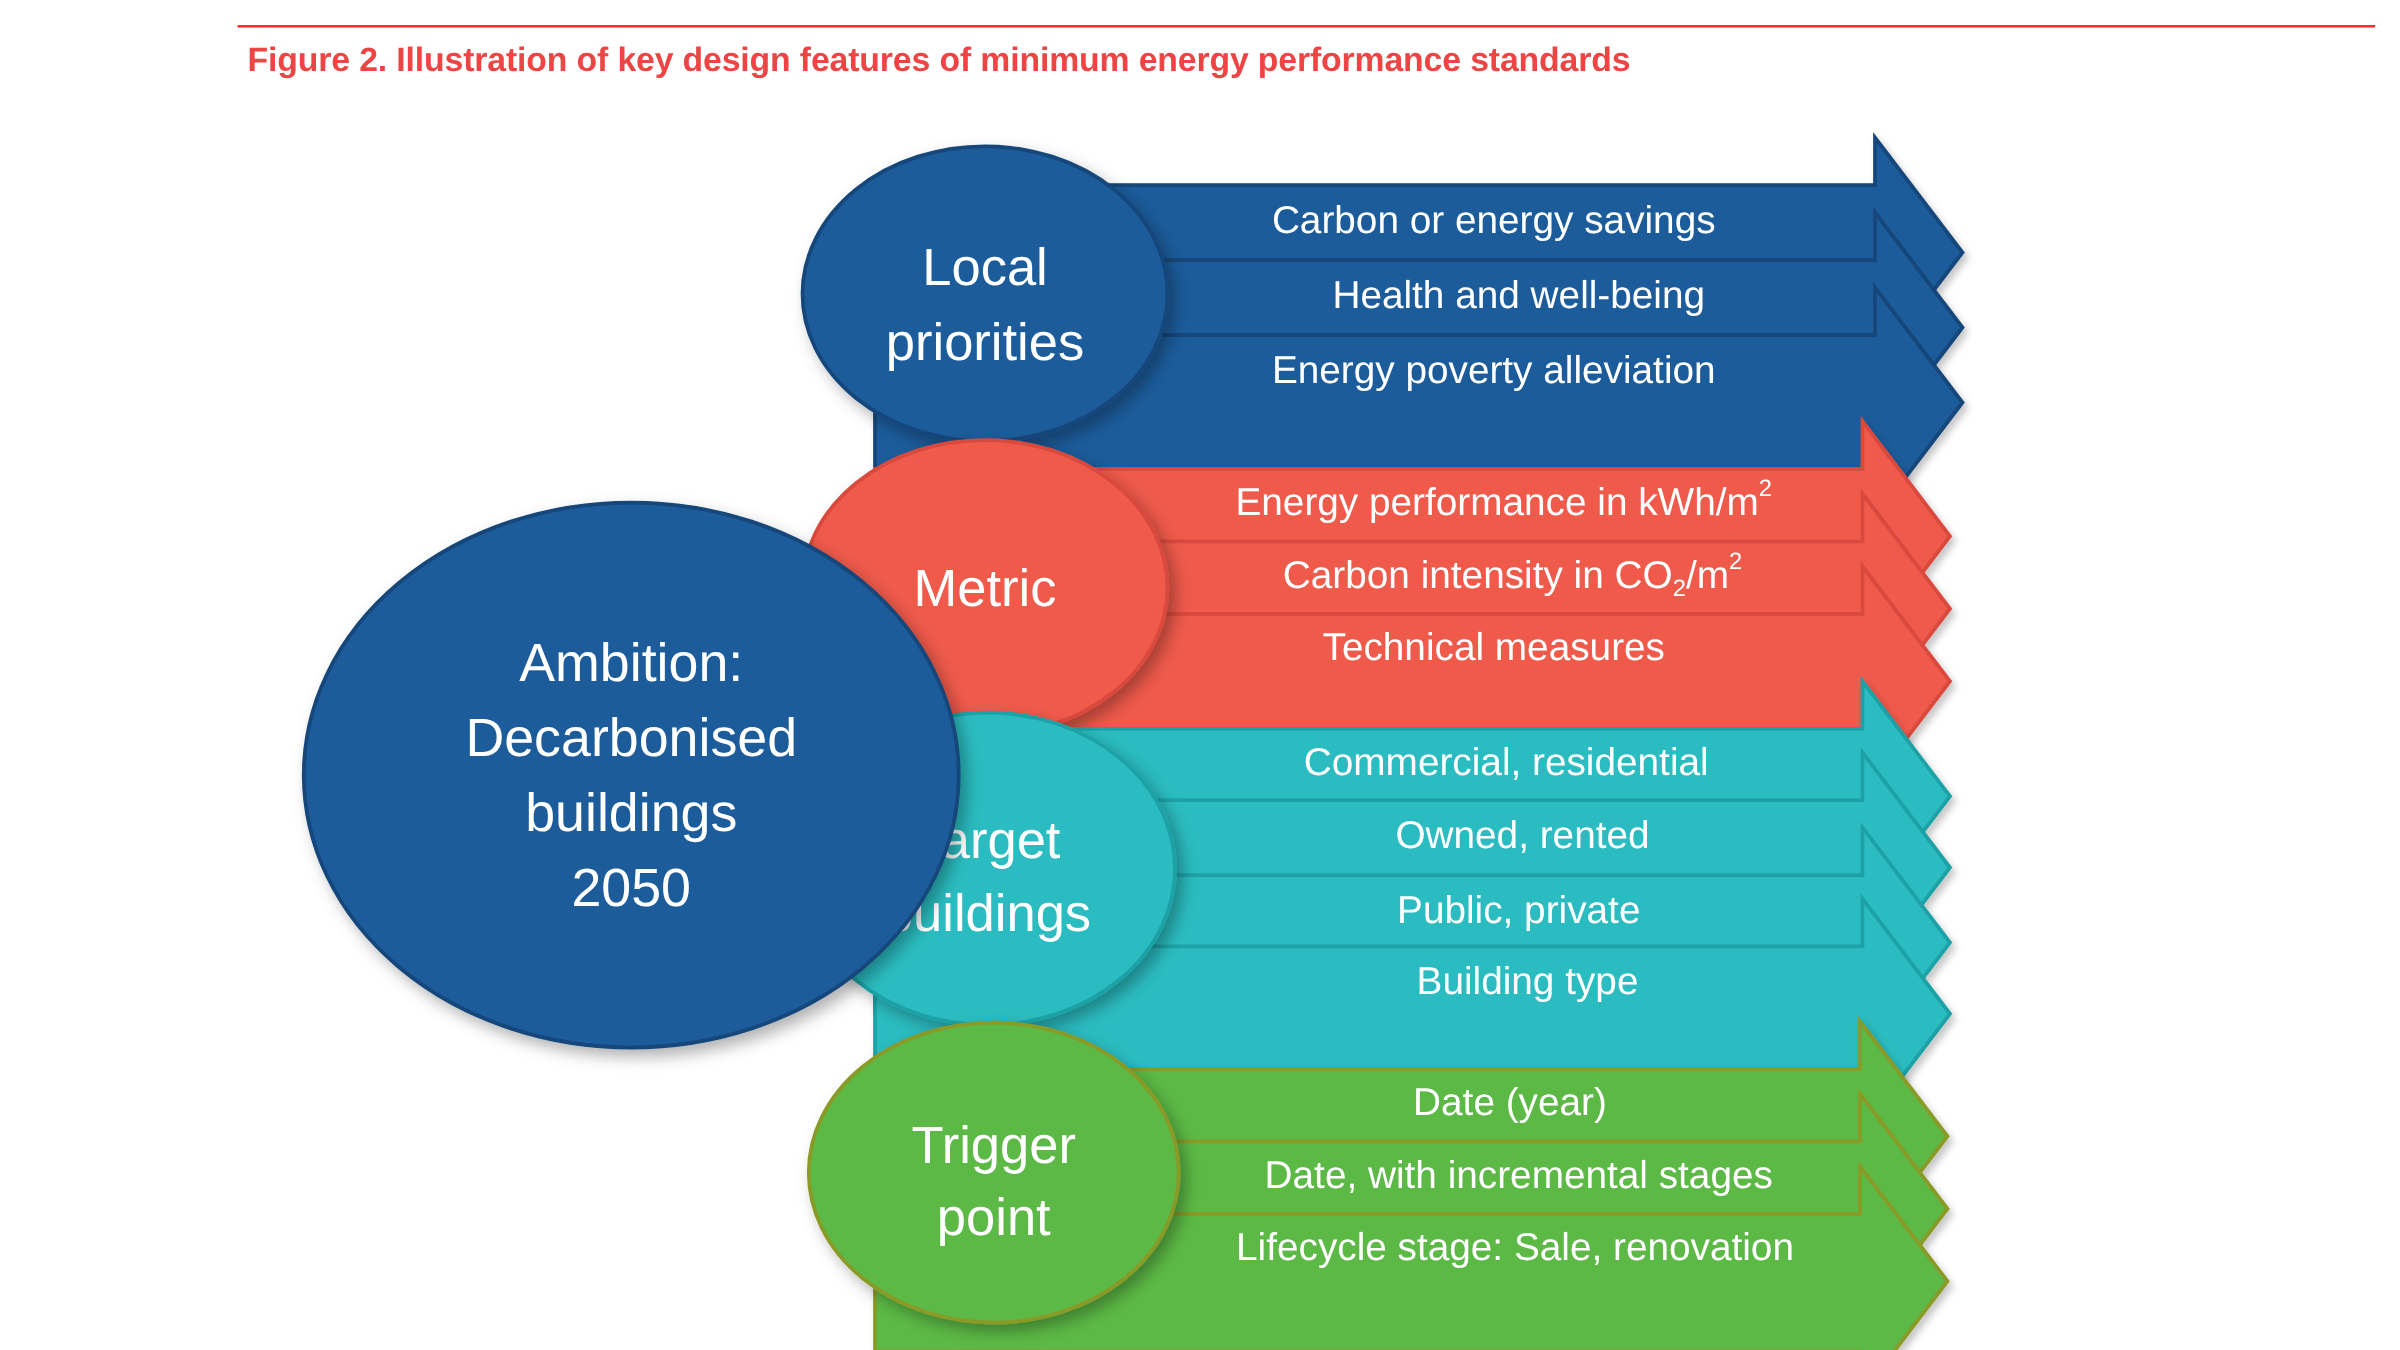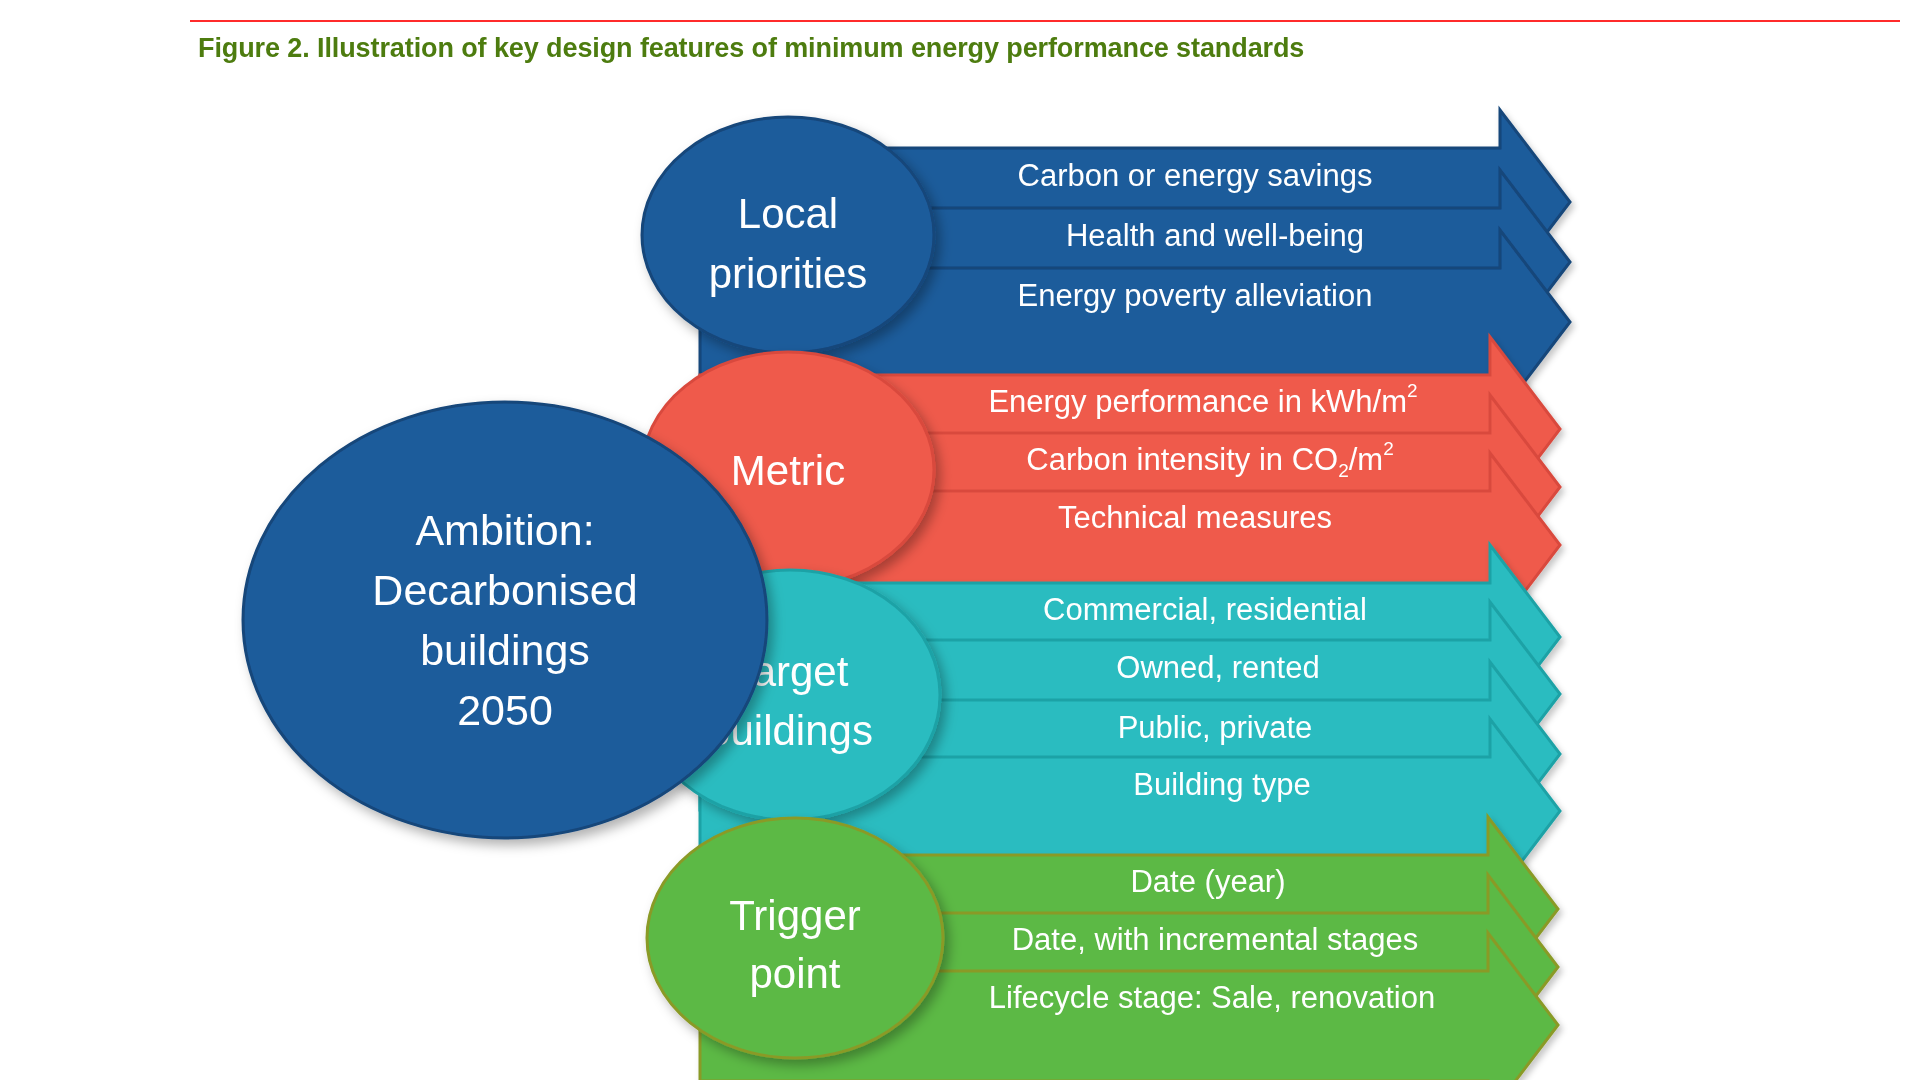--- a/index.html
+++ b/index.html
@@ -15,21 +15,21 @@
   .rule{
     position:absolute;
     left:190px;top:20px;width:1710px;height:0;
     border-top:2px solid #ff2b2b;
   }
   .fig-title{
     position:absolute;
     left:198px;top:33px;
     font-size:27px;
     font-weight:bold;
-    color:#4d7c0f;
+    color:#ef4444;
     letter-spacing:-0.1px;
     white-space:nowrap;
   }
 
   svg#diagram{position:absolute;left:0;top:0;width:1920px;height:1080px;}
 
   .arrow-label{
     fill:#ffffff;
     font-family:"Liberation Sans", sans-serif;
     font-size:31px;

